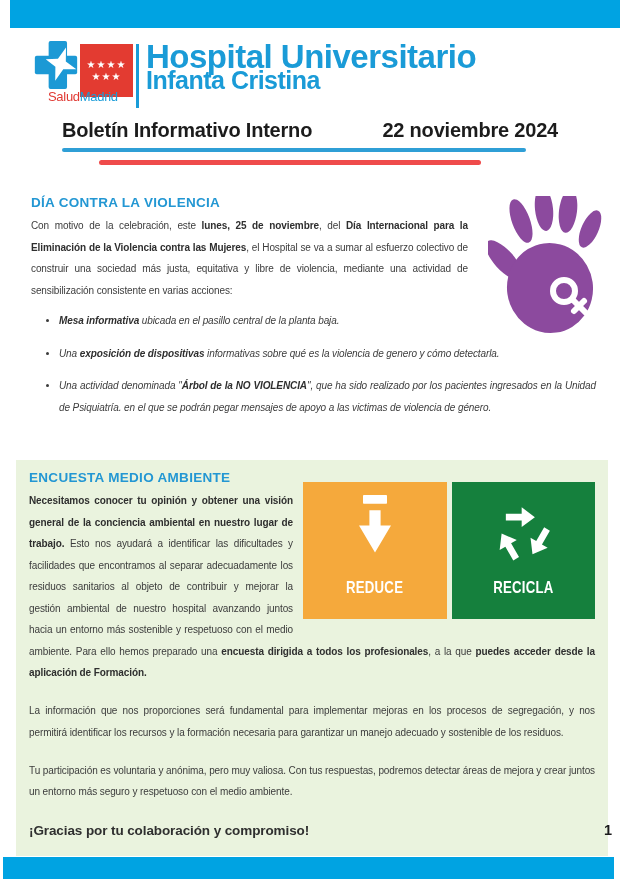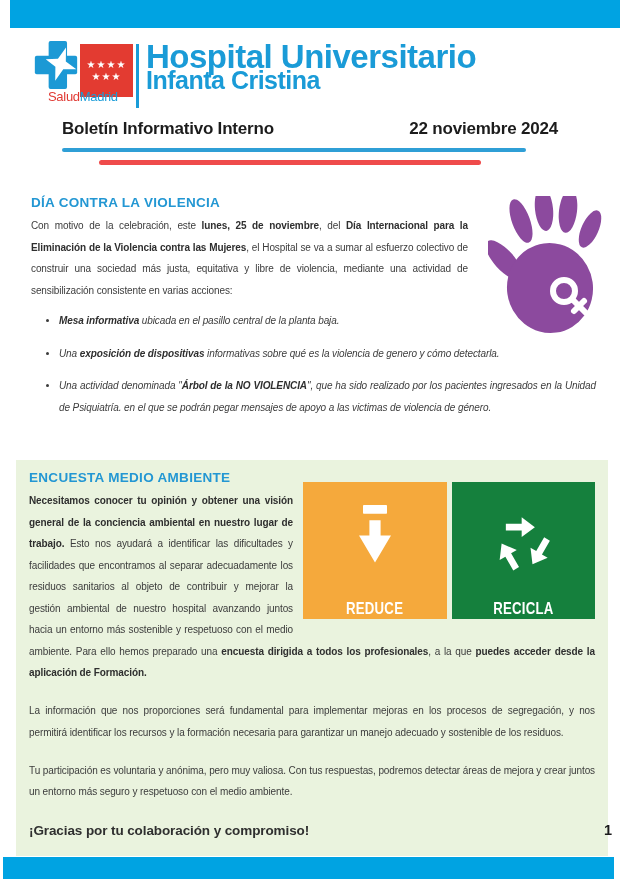--- a/index.html
+++ b/index.html
@@ -15,39 +15,39 @@
         align-items:center;justify-content:center;}
   .flag .stars{color:#fff;font-size:10px;line-height:12px;letter-spacing:1px;text-align:center;}
   .logo-word{position:absolute;left:48px;top:89px;font-size:13px;letter-spacing:-0.3px;}
   .logo-word .salud{color:#e03a34;}
   .logo-word .madrid{color:#1a9cd8;}
   .logo-sep{position:absolute;left:136px;top:44px;width:3px;height:64px;background:#1a9cd8;}
   .htitle1{position:absolute;left:146px;top:38px;font-size:33px;font-weight:bold;color:#1a9bd7;letter-spacing:-0.5px;}
   .htitle2{position:absolute;left:146px;top:66px;font-size:25px;font-weight:bold;color:#1a9bd7;letter-spacing:-0.5px;}
 
   .subhead{position:absolute;left:62px;top:119px;width:496px;display:flex;justify-content:space-between;
-           font-size:17px;font-weight:bold;color:#1c1c1c;letter-spacing:-0.2px;}
+           font-size:20px;font-weight:bold;color:#1c1c1c;letter-spacing:-0.2px;}
   .blue-rule{position:absolute;left:62px;top:148px;width:464px;height:4px;border-radius:2px;background:#2f9fd6;}
   .red-rule{position:absolute;left:99px;top:160px;width:382px;height:5px;border-radius:2.5px;background:#ef4b4b;}
 
   
   .sec-title{margin:0;font-size:13.5px;font-weight:bold;color:#2397d3;letter-spacing:0.3px;}
   p,li{font-size:10px;line-height:21.5px;letter-spacing:-0.1px;margin:0;}
   .b{font-weight:bold;color:#2f2f2f;}
 
   .violence{position:absolute;left:31px;top:195px;width:565px;}
   .violence .intro{margin-top:5px;width:437px;text-align:justify;}
   .violence ul{margin:9px 0 0 0;padding-left:28px;font-style:italic;}
   .violence li{margin-bottom:11px;text-align:justify;}
   .handprint{position:absolute;left:457px;top:1px;}
 
   .envbox{position:absolute;left:16px;top:460px;width:592px;height:396px;background:#eaf3de;
           padding:10px 13px 0 13px;box-sizing:border-box;}
   .recycle-image{float:right;width:292px;height:137px;margin:12px 0 10px 10px;display:flex;gap:5px;}
-  .panel{flex:1;display:flex;flex-direction:column;align-items:center;justify-content:flex-end;padding-bottom:2px;}
+  .panel{flex:1;display:flex;flex-direction:column;align-items:center;justify-content:flex-end;padding-bottom:23px;}
   .panel svg{margin:auto;}
   .panel-label{color:#fff;font-size:15px;font-weight:bold;letter-spacing:0.3px;
                transform:scale(0.88,1.15);transform-origin:center bottom;}
   .envbox .p1{margin-top:5px;text-align:justify;}
   .envbox .p2,.envbox .p3{margin-top:16.5px;text-align:justify;}
   .closing{margin-top:17px;font-weight:bold;color:#2f2f2f;font-size:13.5px;}
 
   .pagenum{position:absolute;left:604px;top:822px;font-size:14.5px;font-weight:bold;color:#1c1c1c;}
 </style>
 </head>

